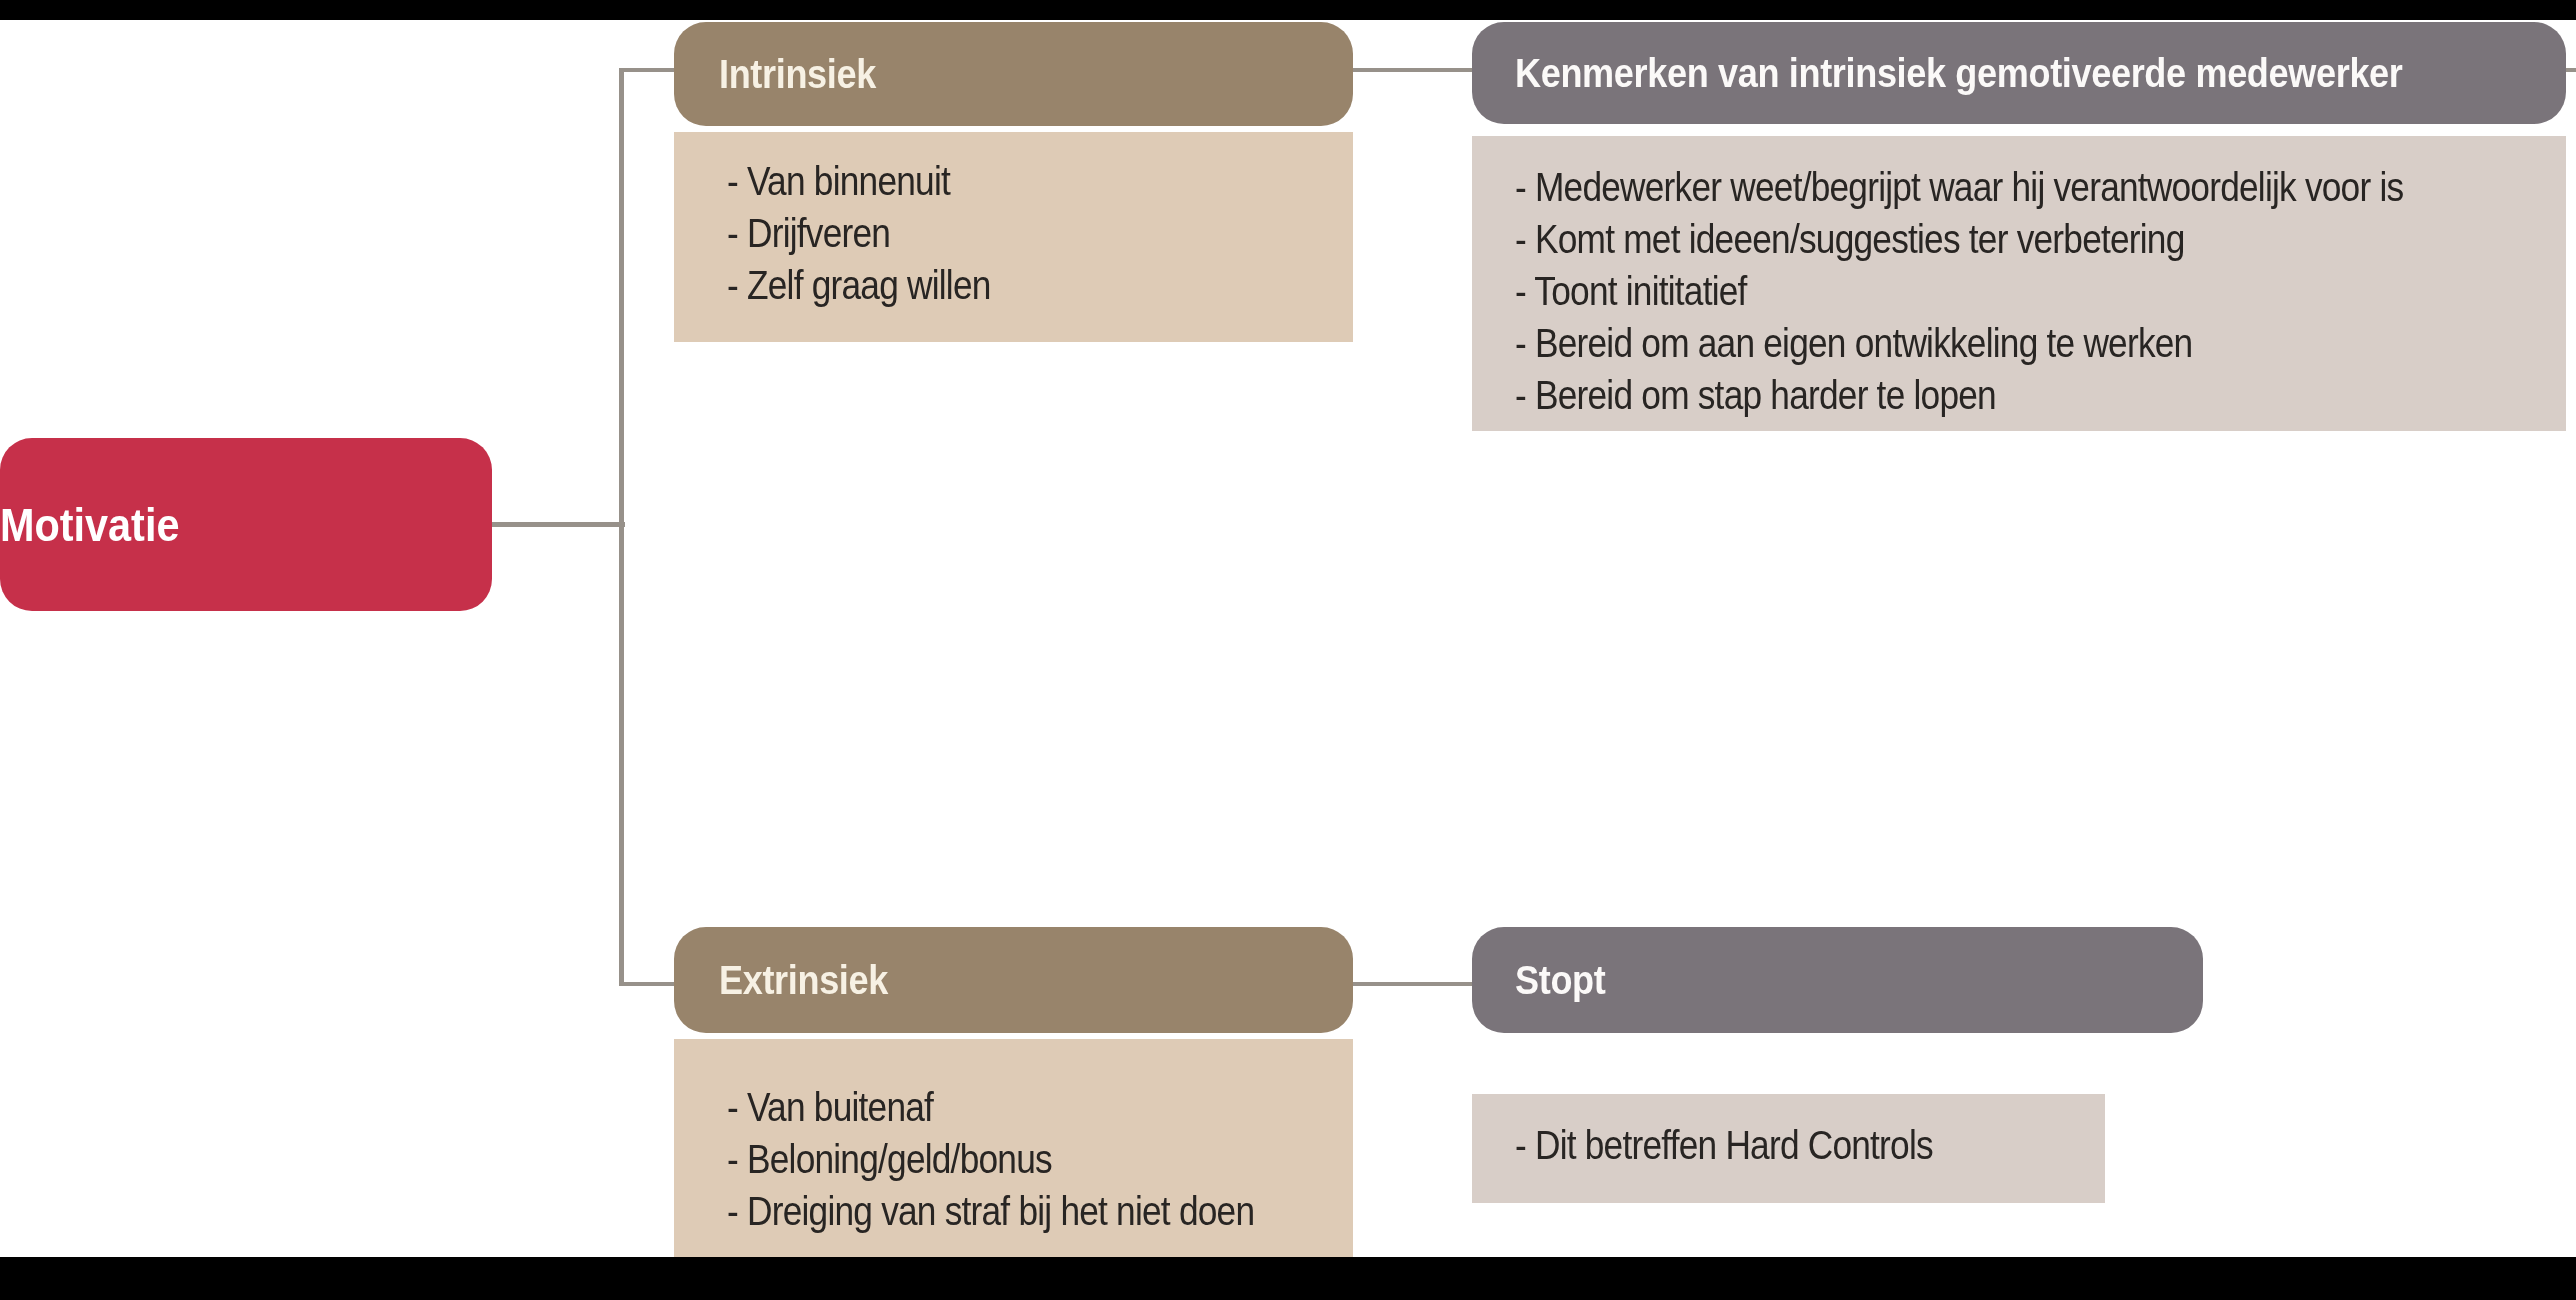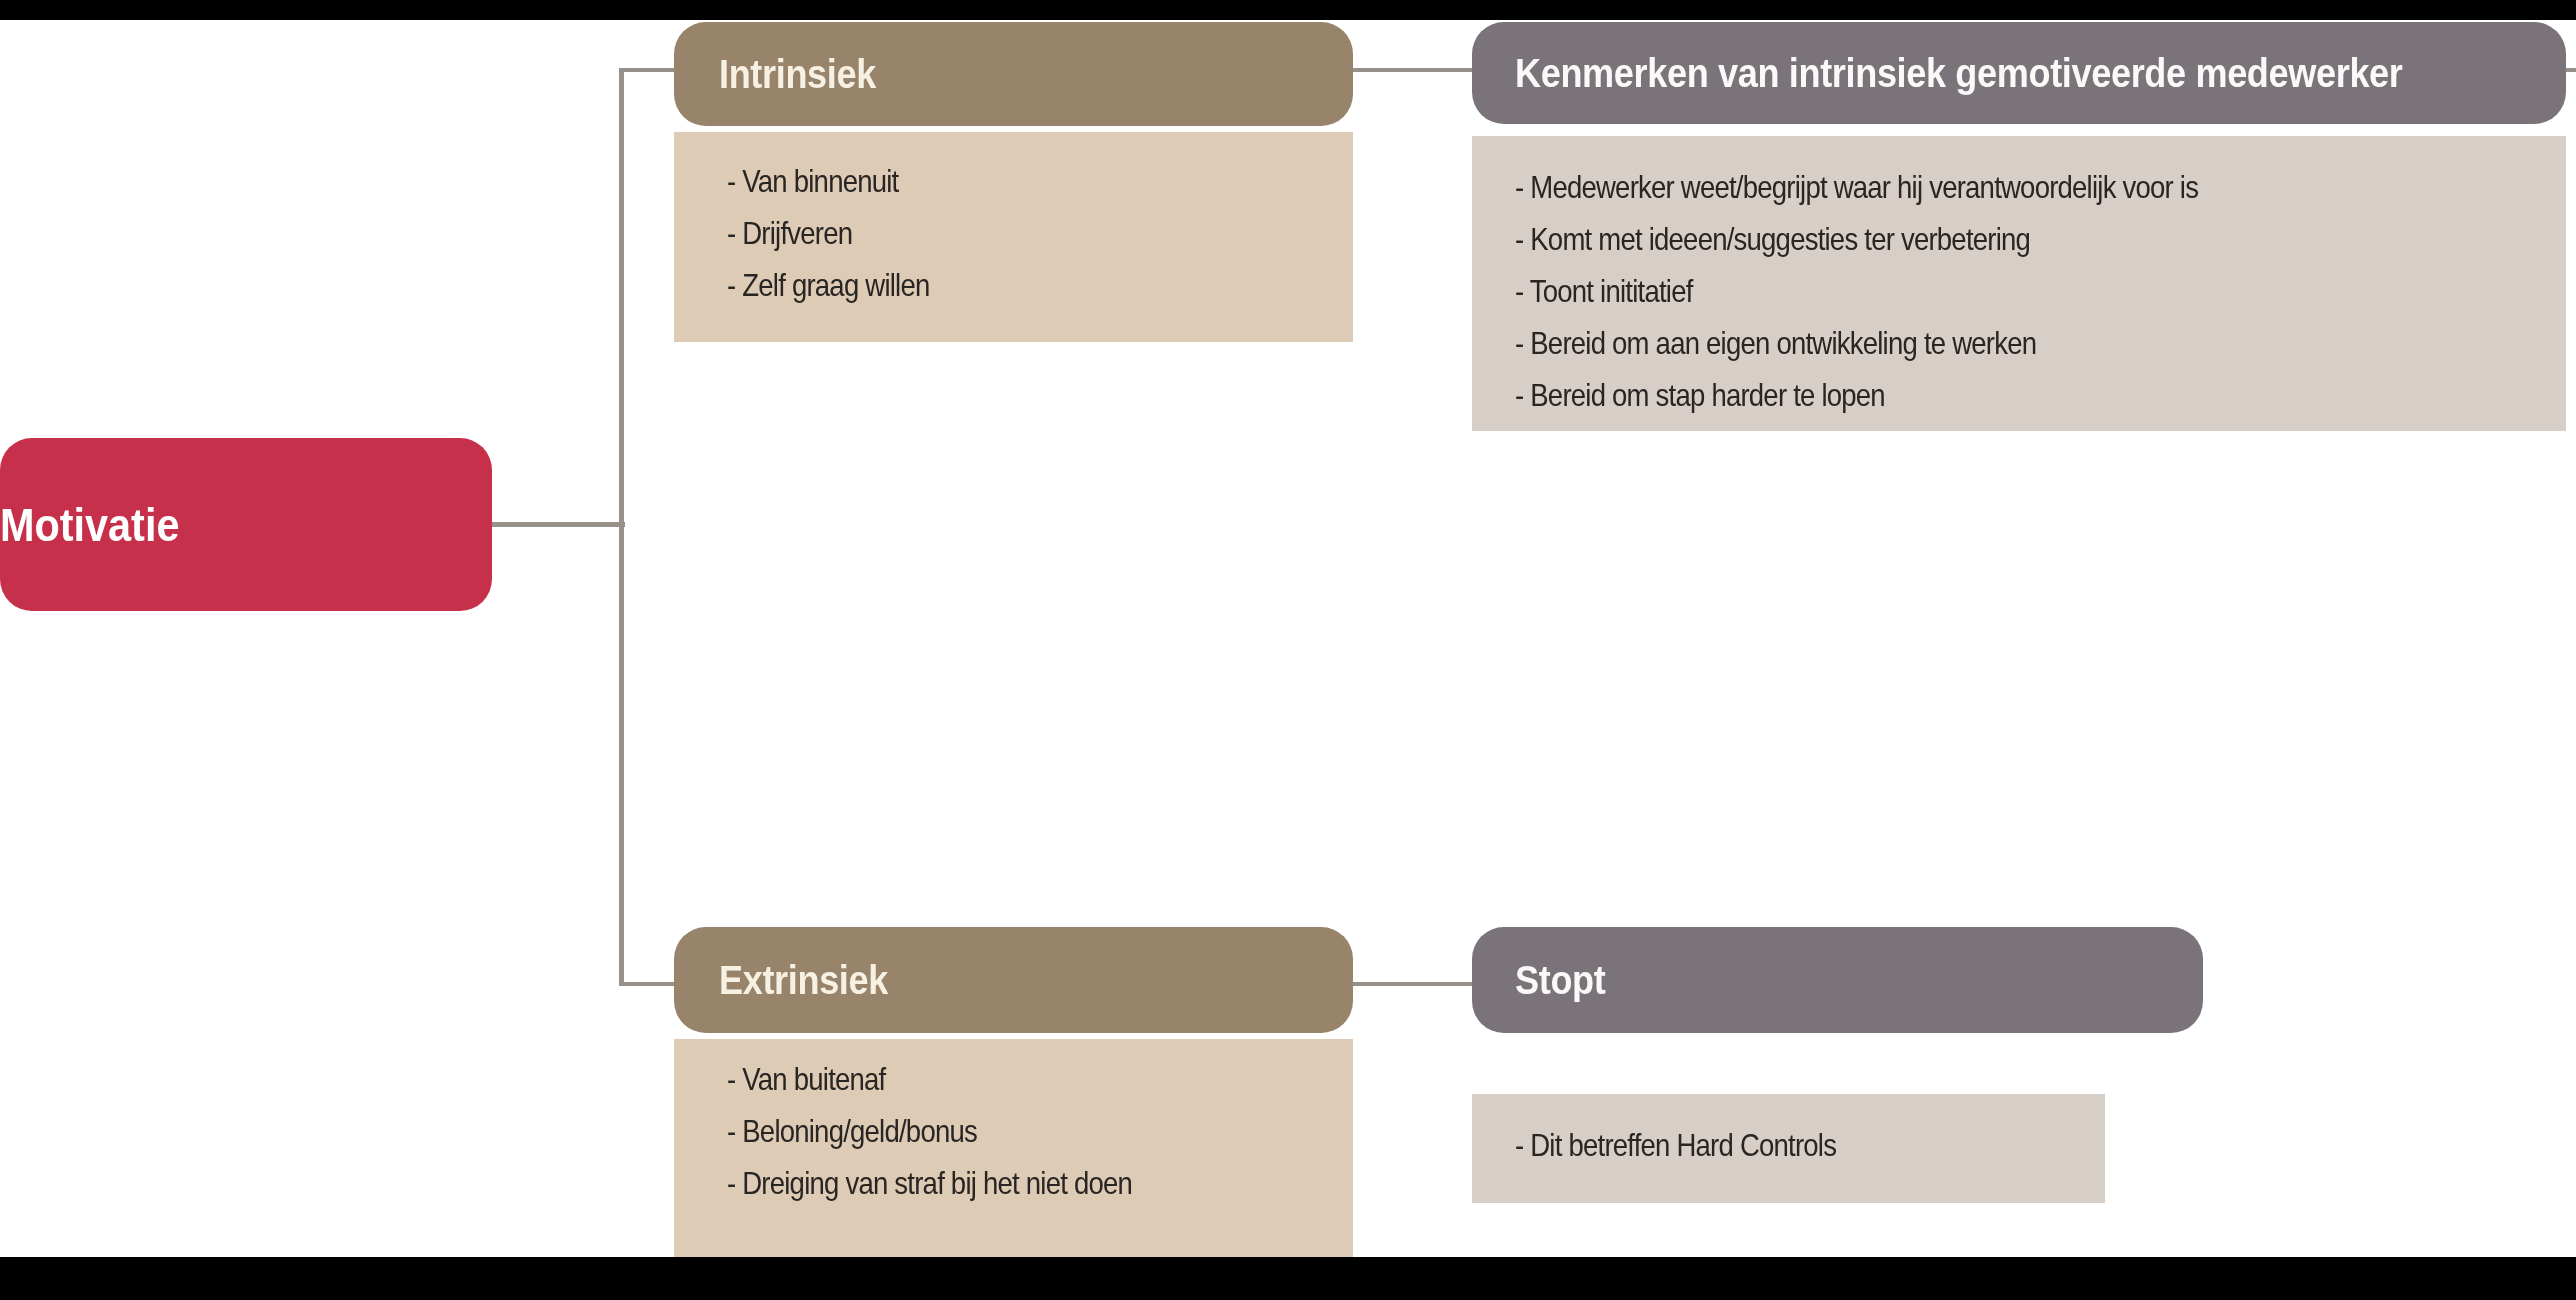--- a/index.html
+++ b/index.html
@@ -27,29 +27,29 @@
   .hdr{font-size:41px;font-weight:600;letter-spacing:-0.4px;}
   .hdr .txt{transform:scaleX(0.88);}
   .hdr-brown{background:#98846B;color:#F7F1E4;padding-left:45px;}
   .hdr-gray{background:#7A747A;color:#FBF9F8;padding-left:43px;}
   #hdr-intrinsiek{left:674px;top:22px;width:679px;height:104px;}
   #hdr-kenmerken{left:1472px;top:22px;width:1094px;height:102px;}
   #hdr-extrinsiek{left:674px;top:927px;width:679px;height:106px;}
   #hdr-stopt{left:1472px;top:927px;width:731px;height:106px;}
   .bodybox{
     position:absolute;z-index:2;box-sizing:border-box;
-    color:#282523;font-size:32px;font-weight:300;letter-spacing:-0.9px;
+    color:#282523;font-size:41px;font-weight:300;letter-spacing:-0.9px;
   }
   .bodybox .line{display:block;line-height:52px;white-space:nowrap;
     transform:scaleX(0.86);transform-origin:left center;}
   .body-tan{background:#DECBB6;}
   .body-gray{background:#D8CEC8;}
   #body-intrinsiek{left:674px;top:132px;width:679px;height:210px;padding:23px 0 0 53px;}
   #body-kenmerken{left:1472px;top:136px;width:1094px;height:295px;padding:25px 0 0 43px;}
-  #body-extrinsiek{left:674px;top:1039px;width:679px;height:218px;padding:14px 0 0 53px;}
+  #body-extrinsiek{left:674px;top:1039px;width:679px;height:218px;padding:42px 0 0 53px;}
   #body-stopt{left:1472px;top:1094px;width:633px;height:109px;padding:25px 0 0 43px;}
 </style>
 </head>
 <body>
 
 <div class="stage">
 
   <div class="letterbox top"></div>
   <div class="letterbox bottom"></div>
 

